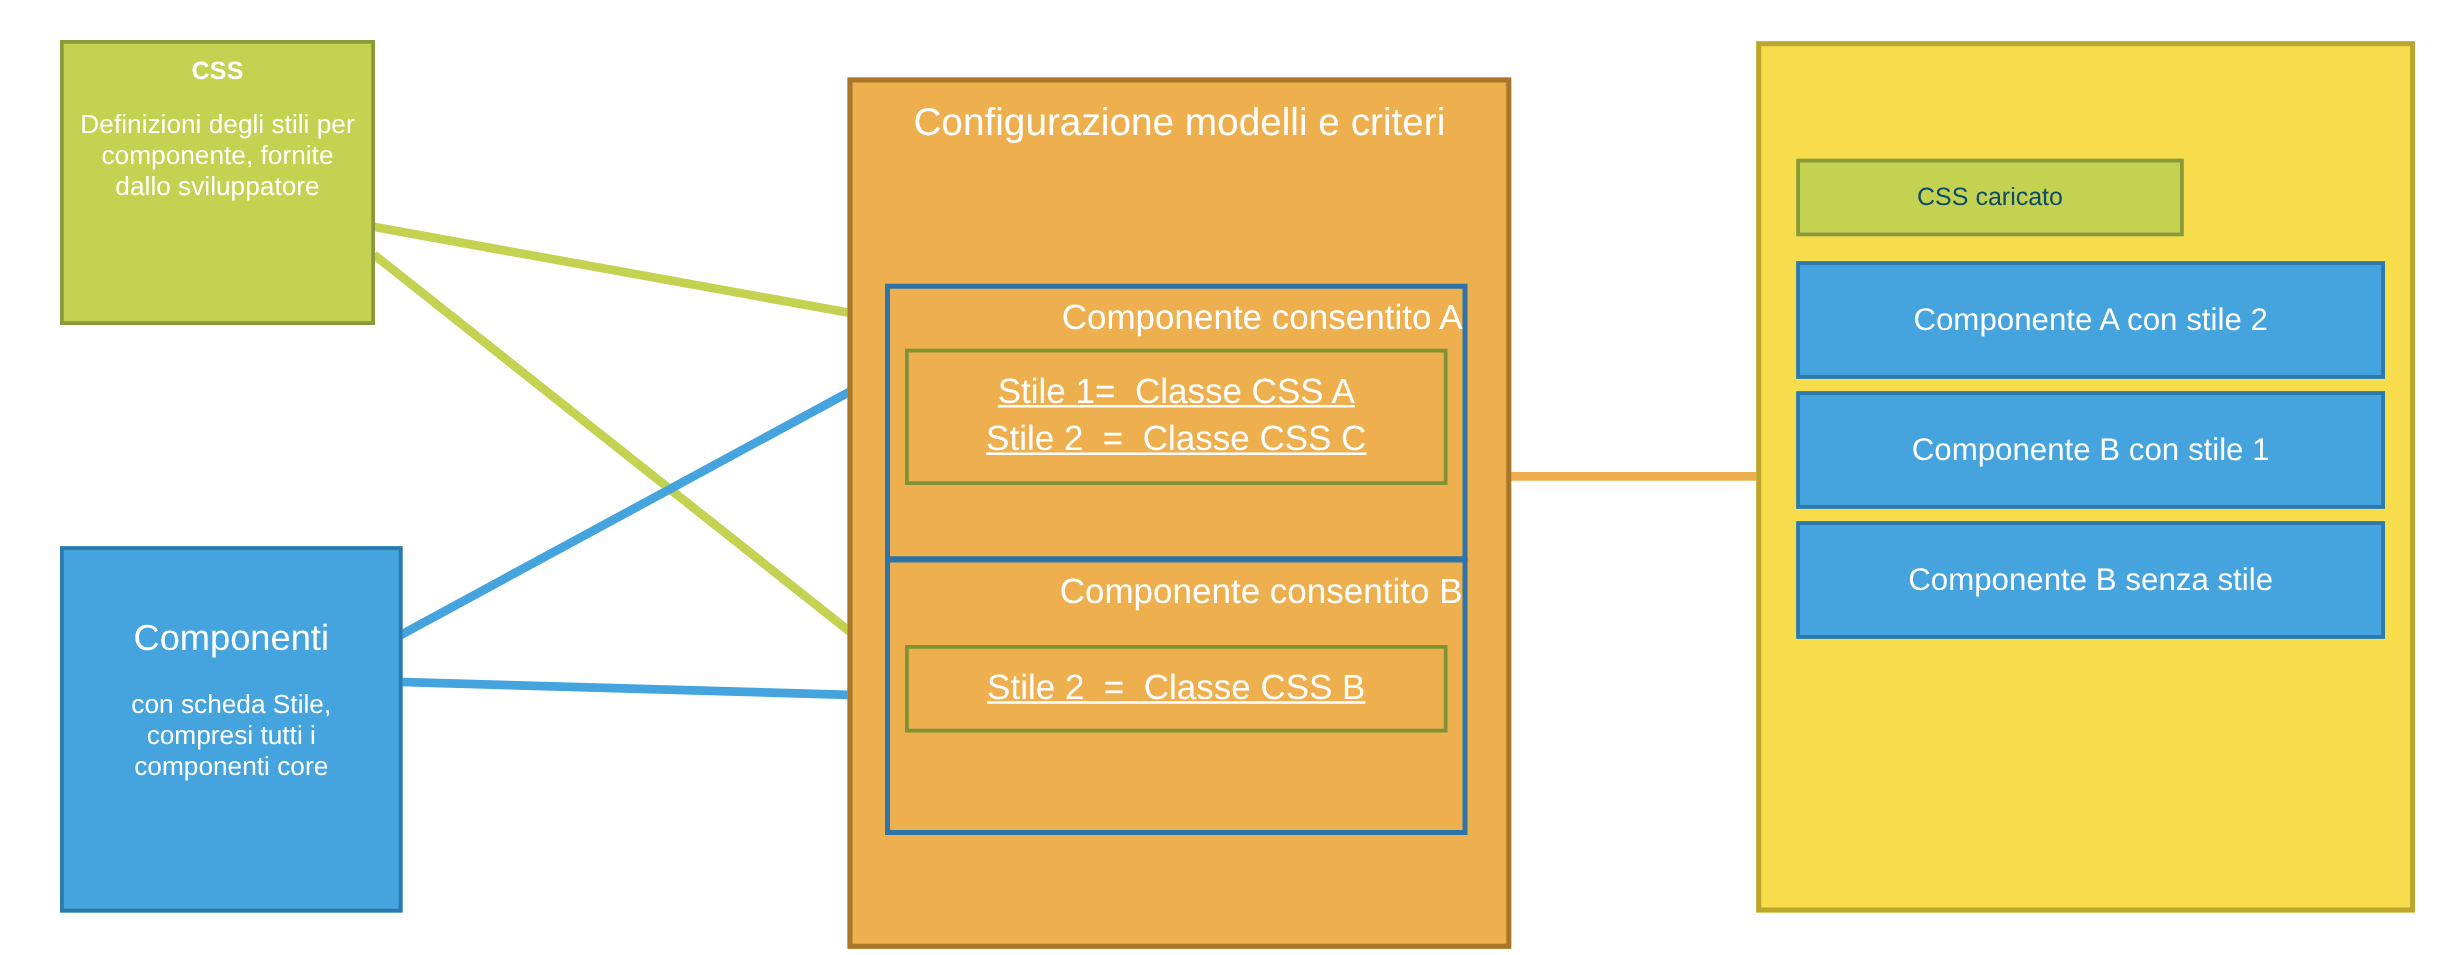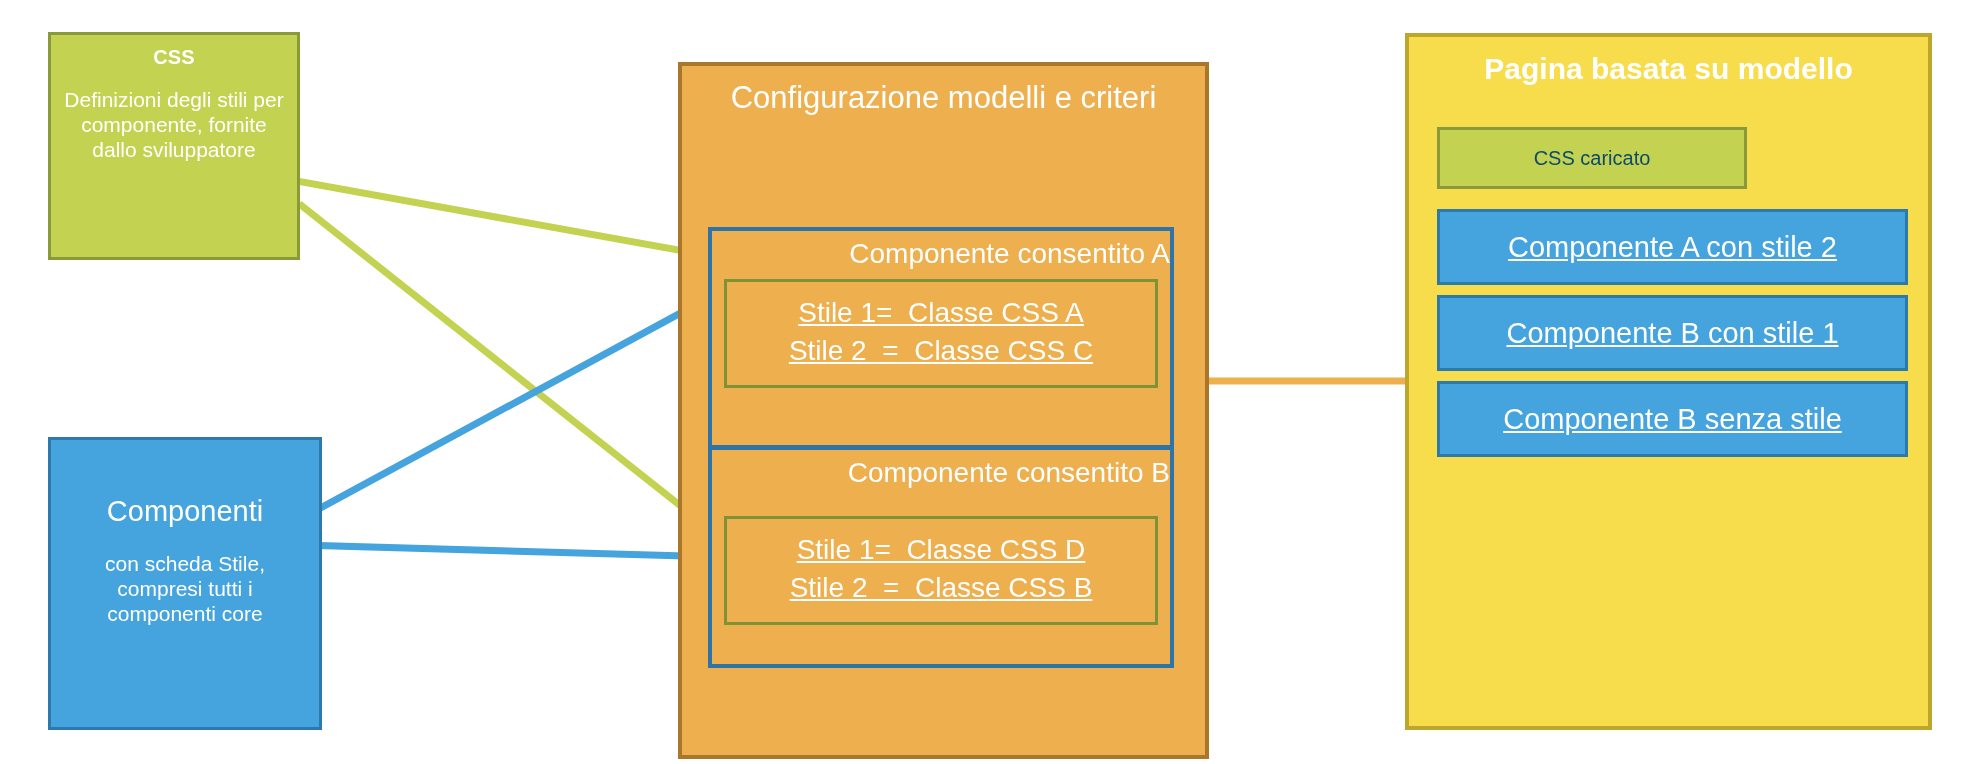--- a/index.html
+++ b/index.html
@@ -183,29 +183,28 @@
     left: 28px;
     top: 172px;
     width: 471px;
     display: flex;
     flex-direction: column;
     gap: 10px;
   }
   .comp-item {
     box-sizing: border-box;
     width: 471px;
-    height: 76px;
+    height: 94px;
     background: #45a3dd;
     border: 3px solid #2b7aab;
     display: flex;
     align-items: center;
     justify-content: center;
     color: #ffffff;
-    font-size: 29px;
-    text-decoration: underline;
+    font-size: 25px;
   }
 </style>
 </head>
 <body>
 
 <div class="stage">
 
   <svg class="connectors" viewBox="0 0 1966 764" width="1966" height="764" xmlns="http://www.w3.org/2000/svg">
 
     <line x1="302" y1="182" x2="728" y2="259" stroke="#c3d250" stroke-width="7" stroke-linecap="square"></line>
@@ -236,28 +235,26 @@
       <div class="group-title">Componente consentito A</div>
       <div class="style-inner">
         <div class="line">Stile 1=  Classe CSS A</div>
         <div class="line">Stile 2  =  Classe CSS C</div>
       </div>
     </div>
 
     <div class="allowed-group group-b">
       <div class="group-title">Componente consentito B</div>
       <div class="style-inner">
-        <div class="line">Stile 1=  Classe CSS D</div>
         <div class="line">Stile 2  =  Classe CSS B</div>
       </div>
     </div>
   </div>
 
   <div class="box page-panel">
-    <div class="title">Pagina basata su modello</div>
 
     <div class="css-loaded">
       <span>CSS caricato</span>
     </div>
 
     <div class="comp-list">
       <div class="comp-item">
         <span>Componente A con stile 2</span>
       </div>
       <div class="comp-item">

